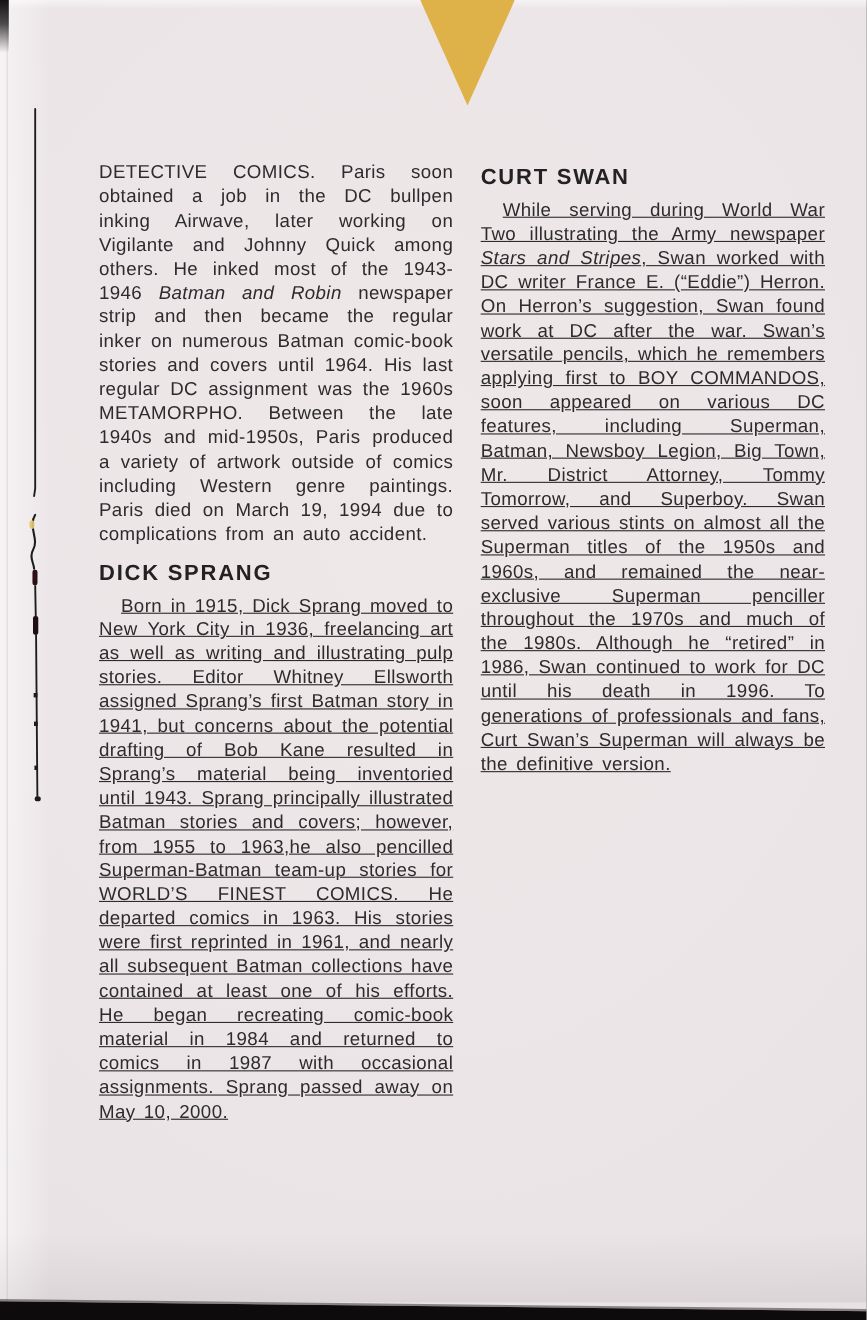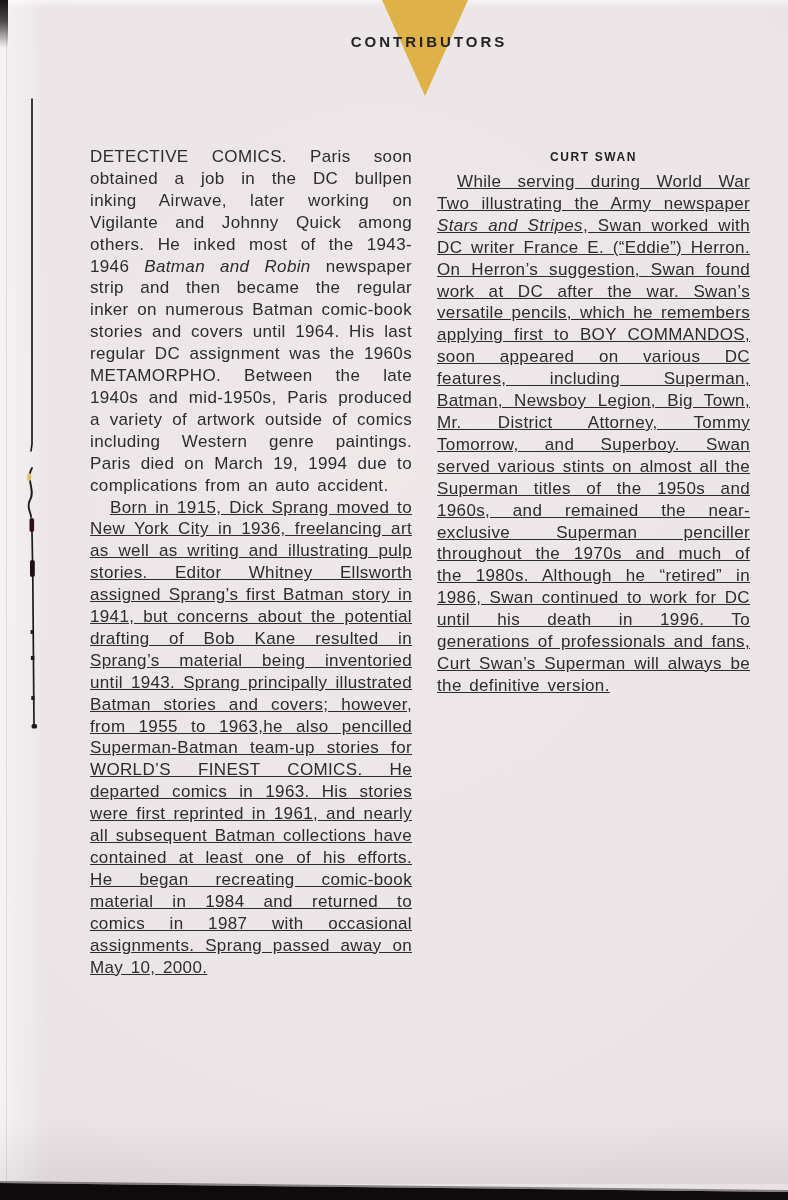--- a/index.html
+++ b/index.html
@@ -43,63 +43,63 @@
   .col-right{left:437px;top:150px;width:313px;}
   .col p{
     margin:0;
     font-size:17px;line-height:21.9px;
     text-align:justify;
     letter-spacing:0.35px;word-spacing:2.5px;
     color:#2d2b2c;
   }
   .col p.indent{text-indent:20px;text-decoration:underline;}
   .section-heading{
-    text-align:center;
-    font-size:12px;font-weight:bold;letter-spacing:1.6px;
+    text-align:left;
+    font-size:20px;font-weight:bold;letter-spacing:1.6px;
     margin:13px 0 7px 0;
     color:#232122;
   }
   .col-right .section-heading{margin-top:0;}
   
   .binding-rule{position:absolute;left:22px;top:96px;}
   
   .bottom-edge{position:absolute;left:0;top:1180px;}
   .shade-bottom{
     position:absolute;left:0;top:1120px;width:788px;height:64px;pointer-events:none;
     background:linear-gradient(to bottom, rgba(60,50,52,0) 0%, rgba(60,50,52,0.08) 100%);
   }
 </style>
 </head>
 <body>
 
 <div class="page">
 
   <div class="triangle" style="background: rgb(223, 177, 73);"></div>
 
-  <div class="masthead">CONTRIBUTORS</div>
 
   <div class="edge-crease"></div>
   <div class="corner-mark"></div>
 
   <svg class="binding-rule" width="24" height="650" viewBox="0 0 24 650" aria-hidden="true">
     <path d="M10 3 L10 348 L9 355" stroke="#1d1b1c" stroke-width="1.7" fill="none" stroke-linecap="round"></path>
     <path d="M10 372 C 3 383, 14 394, 8 404 C 4 411, 9 416, 9 421" stroke="#1d1b1c" stroke-width="1.9" fill="none" stroke-linecap="round"></path>
     <ellipse cx="7" cy="381" rx="2.4" ry="4" fill="#e6c871" opacity="0.9"></ellipse>
     <rect x="7.5" y="422" width="4.6" height="14" rx="2" fill="#2a1216"></rect>
     <path d="M10 436 L10.5 464" stroke="#1d1b1c" stroke-width="1.7" fill="none"></path>
     <rect x="8" y="464" width="4.8" height="17" rx="2" fill="#1f0e13"></rect>
     <path d="M10.8 481 L12 630" stroke="#1d1b1c" stroke-width="1.7" fill="none" stroke-linecap="round"></path>
     <rect x="8.6" y="534" width="3.4" height="4" fill="#1d1b1c"></rect>
     <rect x="8.9" y="560" width="3.4" height="4" fill="#1d1b1c"></rect>
     <rect x="9.3" y="600" width="3.2" height="4" fill="#1d1b1c"></rect>
     <rect x="9.6" y="628" width="5.4" height="4.4" rx="1.5" fill="#1d1b1c"></rect>
   </svg>
 
   <div class="col col-left">
       <p><span>DETECTIVE COMICS. Paris soon obtained a job in the DC bullpen inking Airwave, later working on Vigilante and Johnny Quick among others. He inked most of the 1943-1946 </span><i>Batman and Robin</i><span> newspaper strip and then became the regular inker on numerous Batman comic-book stories and covers until 1964. His last regular DC assignment was the 1960s METAMORPHO. Between the late 1940s and mid-1950s, Paris produced a variety of artwork outside of comics including Western genre paintings. Paris died on March 19, 1994 due to complications from an auto accident.</span></p>
+      <div class="section-heading">DICK SPRANG</div>
       <p class="indent"><span>Born in 1915, Dick Sprang moved to New York City in 1936, freelancing art as well as writing and illustrating pulp stories. Editor Whitney Ellsworth assigned Sprang’s first Batman story in 1941, but concerns about the potential drafting of Bob Kane resulted in Sprang’s material being inventoried until 1943. Sprang principally illustrated Batman stories and covers; however, from 1955 to 1963,he also pencilled Superman-Batman team-up stories for WORLD’S FINEST COMICS. He departed comics in 1963. His stories were first reprinted in 1961, and nearly all subsequent Batman collections have contained at least one of his efforts. He began recreating comic-book material in 1984 and returned to comics in 1987 with occasional assignments. Sprang passed away on May 10, 2000.</span></p>
     </div>
   <div class="col col-right">
       <div class="section-heading">CURT SWAN</div>
       <p class="indent"><span>While serving during World War Two illustrating the Army newspaper </span><i>Stars and Stripes</i><span>, Swan worked with DC writer France E. (“Eddie”) Herron. On Herron’s suggestion, Swan found work at DC after the war. Swan’s versatile pencils, which he remembers applying first to BOY COMMANDOS, soon appeared on various DC features, including Superman, Batman, Newsboy Legion, Big Town, Mr. District Attorney, Tommy Tomorrow, and Superboy. Swan served various stints on almost all the Superman titles of the 1950s and 1960s, and remained the near-exclusive Superman penciller throughout the 1970s and much of the 1980s. Although he “retired” in 1986, Swan continued to work for DC until his death in 1996. To generations of professionals and fans, Curt Swan’s Superman will always be the definitive version.</span></p>
     </div>
 
   <div class="shade-bottom"></div>
 
   <svg class="bottom-edge" width="788" height="20" viewBox="0 0 788 20" aria-hidden="true">

